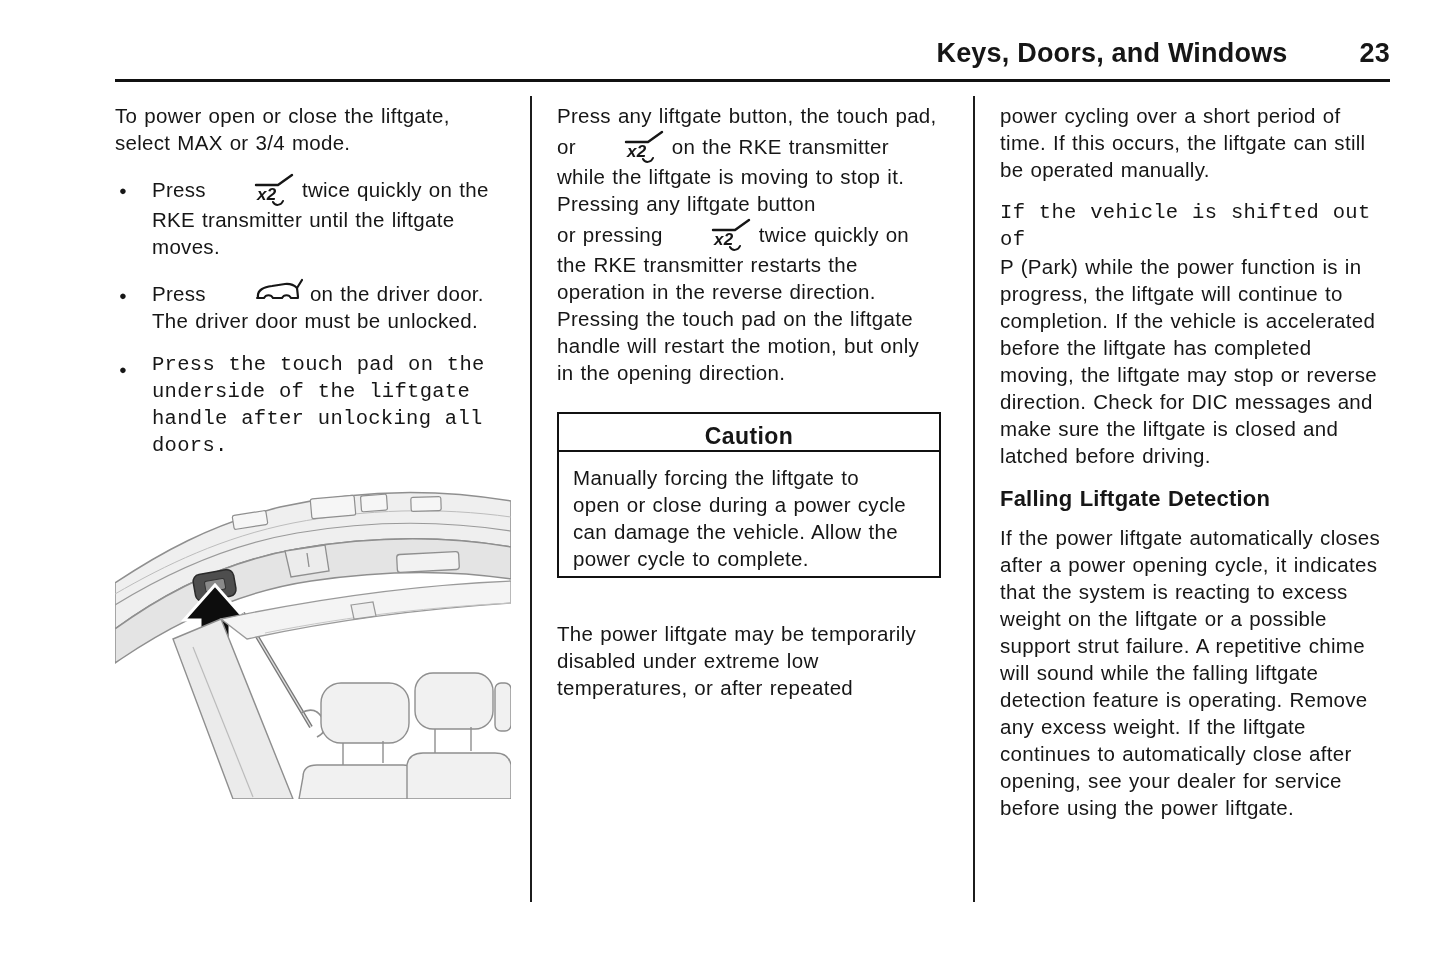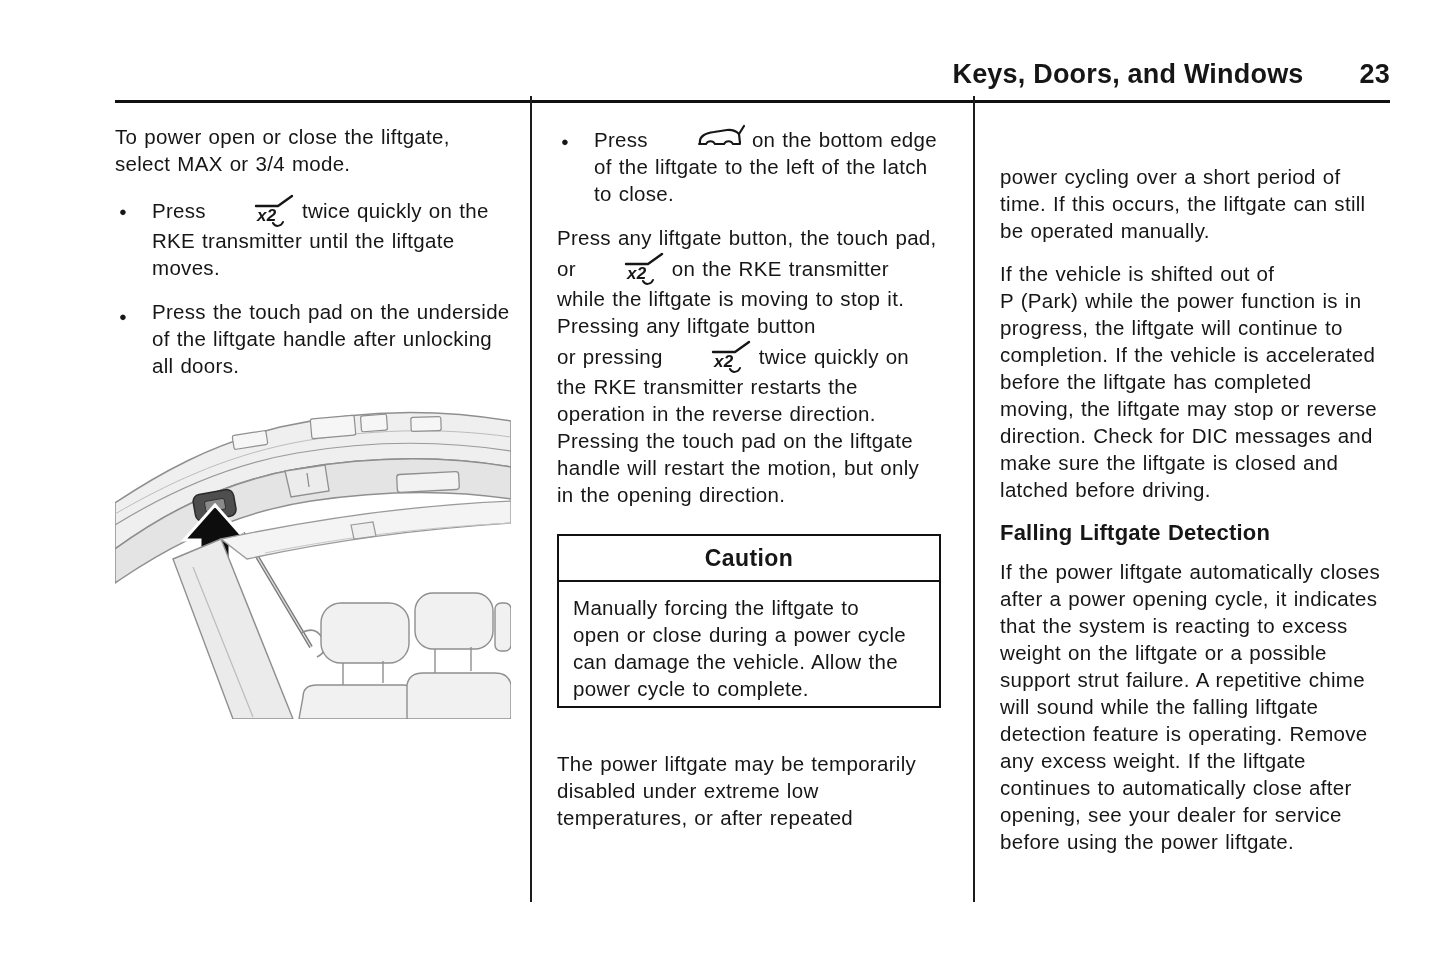--- a/index.html
+++ b/index.html
@@ -5,40 +5,40 @@
   html,body{margin:0;padding:0;}
   body{
     width:1445px;height:965px;
     background:#ffffff;
     color:#161616;
     font-family:"Liberation Sans","DejaVu Sans",sans-serif;
     position:relative;
     overflow:hidden;
   }
   .page-header{
-    margin:59px 55px 0 115px;
+    margin:38px 55px 0 115px;
     display:flex;
     justify-content:flex-end;
     align-items:baseline;
-    gap:56px;
+    gap:72px;
     font-size:27px;
     font-weight:bold;
     padding-bottom:10px;
     border-bottom:3px solid #111;
     letter-spacing:0.2px;
   }
   .content{
     display:flex;
     margin:20px 55px 0 115px;
     align-items:flex-start;
   }
   .col{font-size:20.5px;line-height:27px;letter-spacing:0.3px;word-spacing:1px;}
   .col1{width:398px;}
   .col2{width:390px;margin-left:46px;}
-  .col3{width:396px;margin-left:59px;margin-top:40px;}
+  .col3{width:396px;margin-left:59px;}
   .vrule{
     position:absolute;
     top:96px;height:806px;width:2px;
     background:#1c1c1c;
   }
   .vrule-left{left:530px;}
   .vrule-right{left:973px;}
   p{margin:0 0 16px 0;}
   .bullets{margin:0;padding:0;list-style:none;}
   .bullet{position:relative;padding-left:37px;margin-bottom:17px;}
@@ -51,35 +51,35 @@
   .inline-icon svg{display:block;}
   .icon-car{vertical-align:-6px;}
   .caution-box{
     border:2px solid #111;
     margin:26px 0 42px 0;
   }
   .caution-title{
     text-align:center;
     font-weight:bold;
     font-size:23px;
-    padding:9px 0 8px 0;
+    padding:9px 0 0 0;
     border-bottom:2px solid #111;
     letter-spacing:0.4px;
   }
   .caution-body{
     padding:12px 30px 4px 14px;
   }
   .section-heading{
     font-size:22px;
     font-weight:bold;
     margin:4px 0 12px 0;
     letter-spacing:0.2px;
   }
   .illustration{margin-top:28px;}
-  .nowrapbreak{display:block;}
+  .nowrapbreak{display:block;font-family:Liberation Mono, monospace;}
 </style>
 </head>
 <body>
 
 <div class="page-header">
   <span>Keys, Doors, and Windows</span>
   <span>23</span>
 </div>
 
 <div class="vrule vrule-left"></div>
@@ -90,20 +90,27 @@
   <div class="col col1">
     <p>To power open or close the liftgate, select MAX or 3/4 mode.</p>
 
     <ul class="bullets">
       <li class="bullet">
         <span>Press </span><span class="inline-icon"><svg width="42" height="34" viewBox="0 0 42 34">
               <path d="M3,13 H25 L39,3" fill="none" stroke="#161616" stroke-width="2.4" stroke-linecap="round" stroke-linejoin="round"></path>
               <text x="4" y="28" font-size="17" font-style="italic" font-weight="bold" fill="#161616">x2</text>
               <path d="M20,30 c2,4 8,4 10,-1" fill="none" stroke="#161616" stroke-width="2" stroke-linecap="round"></path>
             </svg></span><span> twice quickly on the RKE transmitter until the liftgate moves.</span>
+      </li>
+      <li class="bullet">
+        <span>Press </span><span class="inline-icon icon-car"><svg width="50" height="30" viewBox="0 0 50 30">
+              <path d="M5,20 c-1,-7 6,-10 14,-11 l13,-2 c5,-0.5 9,1 12,4 l5,-8" fill="none" stroke="#161616" stroke-width="2.2" stroke-linecap="round" stroke-linejoin="round"></path>
+              <path d="M44,11 l1,9" fill="none" stroke="#161616" stroke-width="2.2" stroke-linecap="round"></path>
+              <path d="M4,21 h7 a5,5 0 0 1 9,0 h9 a5,5 0 0 1 9,0 h7" fill="none" stroke="#161616" stroke-width="2" stroke-linecap="round"></path>
+            </svg></span><span> on the driver door. The driver door must be unlocked.</span>
       </li>
       <li class="bullet">
         <span class="nowrapbreak">Press the touch pad on the underside of the liftgate handle after unlocking all doors.</span>
       </li>
     </ul>
 
     <div class="illustration">
       <svg width="396" height="312" viewBox="0 0 396 312">
 
         <path d="M0,96 C45,66 95,38 165,20 C245,2 325,2 396,14 L396,60 C325,48 252,50 182,62 C112,74 52,104 0,142 Z" fill="#efefef" stroke="#8f8f8f" stroke-width="1.5"></path>
@@ -151,29 +158,20 @@
           <line x1="356" y1="240" x2="356" y2="264"></line>
           <path d="M188,290 q0,-12 14,-12 l86,0 q12,0 14,12 l4,22 l-122,0 Z"></path>
           <path d="M292,278 q2,-12 16,-12 l72,0 q14,0 16,12 l0,34 l-104,0 Z"></path>
           <rect x="380" y="196" width="16" height="48" rx="6"></rect>
         </g>
       </svg>
     </div>
   </div>
 
   <div class="col col2">
-    <ul class="bullets">
-      <li class="bullet">
-        <span>Press </span><span class="inline-icon icon-car"><svg width="50" height="30" viewBox="0 0 50 30">
-              <path d="M5,20 c-1,-7 6,-10 14,-11 l13,-2 c5,-0.5 9,1 12,4 l5,-8" fill="none" stroke="#161616" stroke-width="2.2" stroke-linecap="round" stroke-linejoin="round"></path>
-              <path d="M44,11 l1,9" fill="none" stroke="#161616" stroke-width="2.2" stroke-linecap="round"></path>
-              <path d="M4,21 h7 a5,5 0 0 1 9,0 h9 a5,5 0 0 1 9,0 h7" fill="none" stroke="#161616" stroke-width="2" stroke-linecap="round"></path>
-            </svg></span><span> on the bottom edge of the liftgate to the left of the latch to close.</span>
-      </li>
-    </ul>
 
     <p>
       <span>Press any liftgate button, the touch pad, or </span><span class="inline-icon"><svg width="42" height="34" viewBox="0 0 42 34">
             <path d="M3,13 H25 L39,3" fill="none" stroke="#161616" stroke-width="2.4" stroke-linecap="round" stroke-linejoin="round"></path>
             <text x="4" y="28" font-size="17" font-style="italic" font-weight="bold" fill="#161616">x2</text>
             <path d="M20,30 c2,4 8,4 10,-1" fill="none" stroke="#161616" stroke-width="2" stroke-linecap="round"></path>
           </svg></span><span> on the RKE transmitter while the liftgate is moving to stop it. Pressing any liftgate button</span><br>
       <span>or pressing </span><span class="inline-icon"><svg width="42" height="34" viewBox="0 0 42 34">
             <path d="M3,13 H25 L39,3" fill="none" stroke="#161616" stroke-width="2.4" stroke-linecap="round" stroke-linejoin="round"></path>
             <text x="4" y="28" font-size="17" font-style="italic" font-weight="bold" fill="#161616">x2</text>

